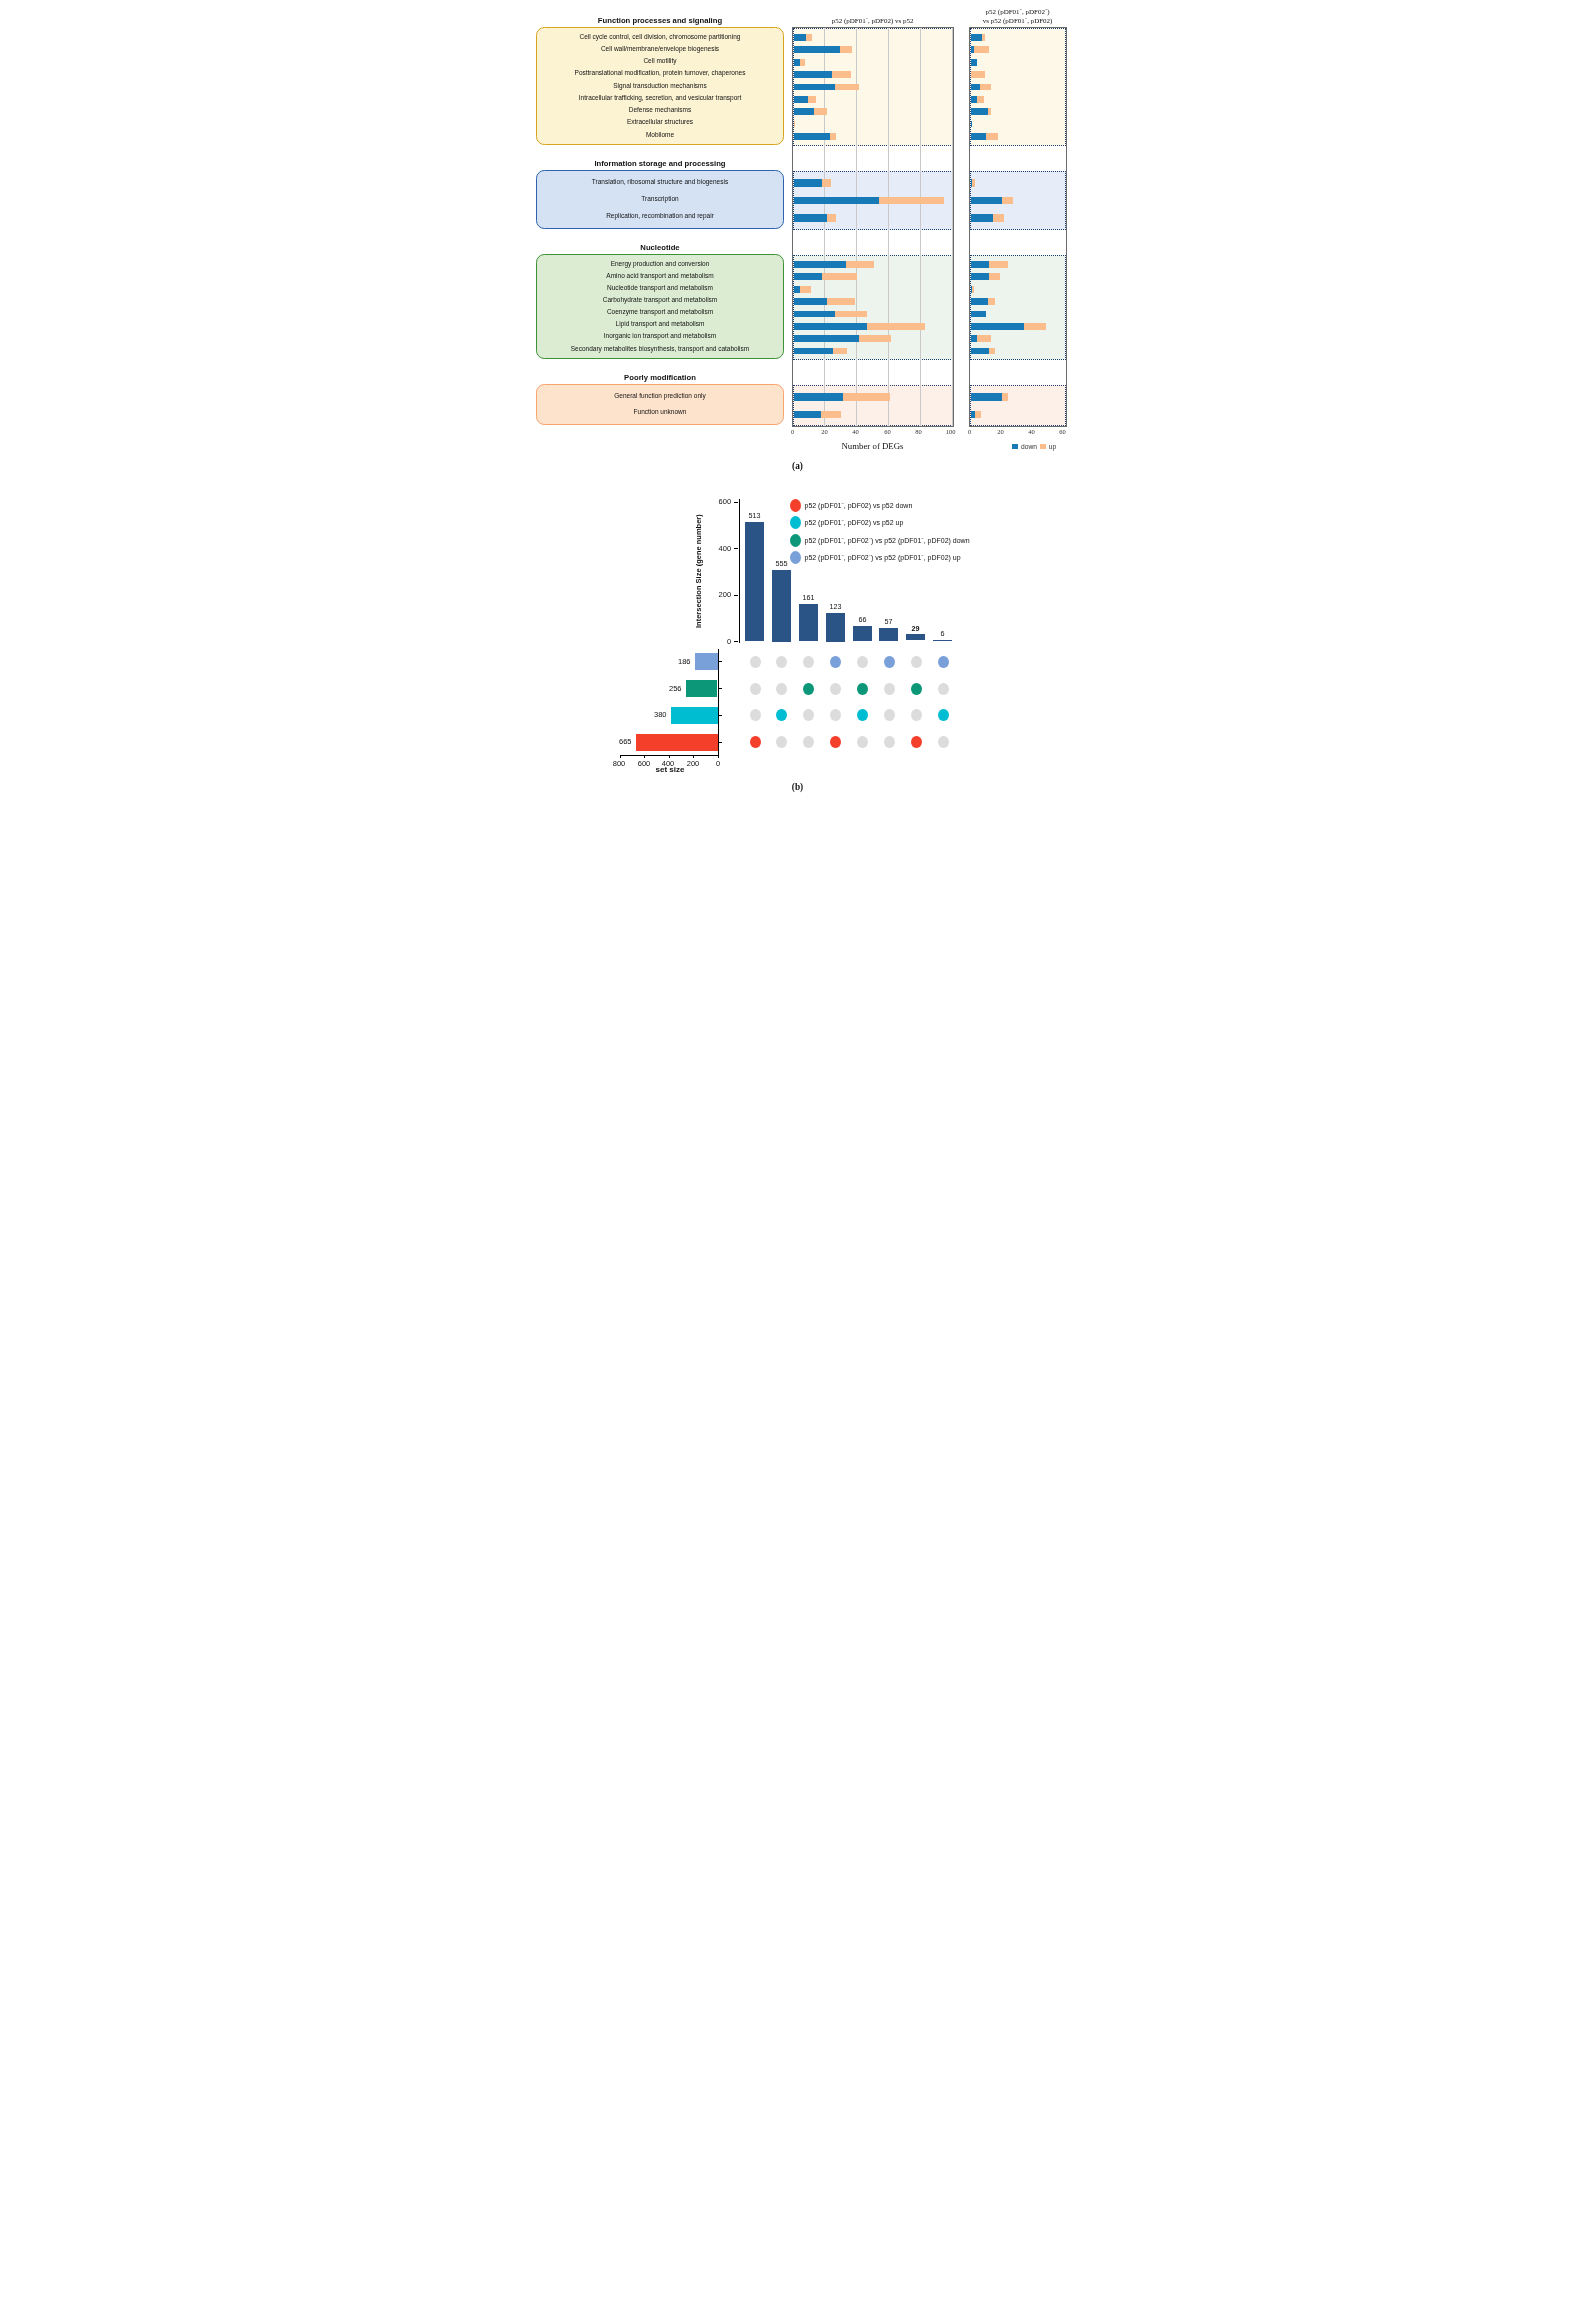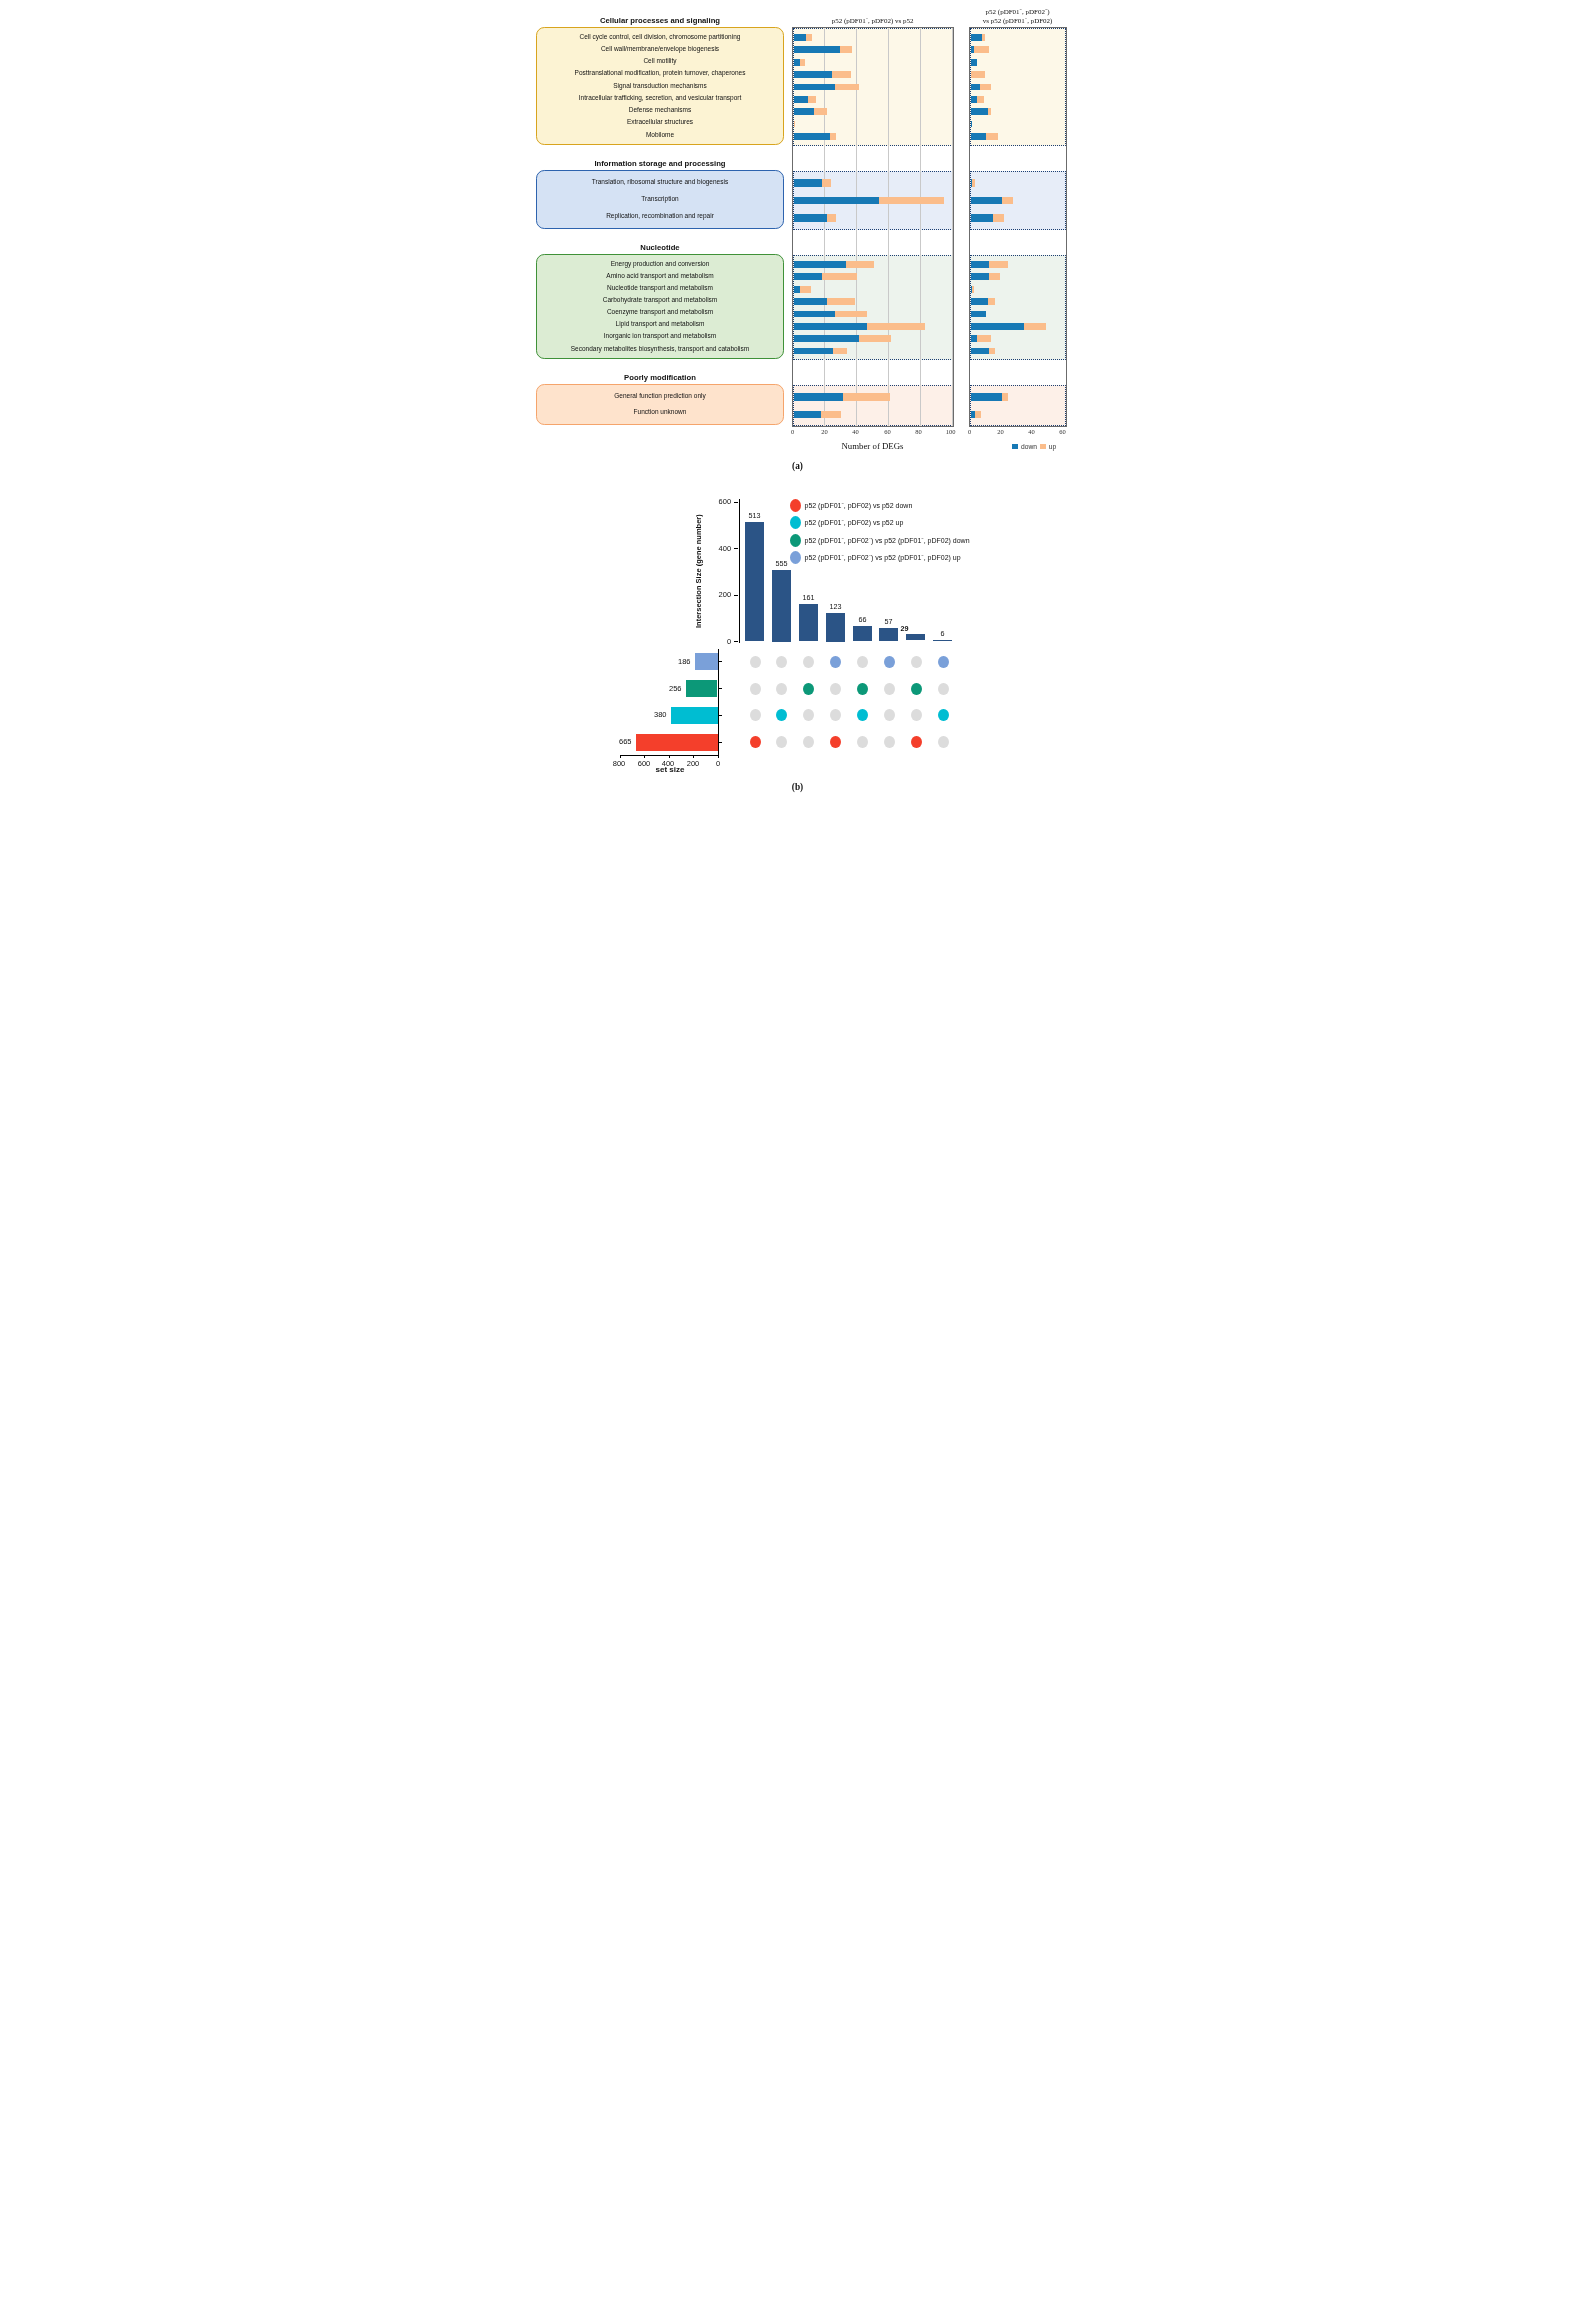--- a/index.html
+++ b/index.html
@@ -56,21 +56,21 @@
 </style>
 </head>
 <body>
 
 <div class="page">
 
   <div class="panel-a">
     <div class="pa-grid">
 
       <div class="labels-col" id="labelsCol">
-          <div class="sec-head" style="height: 24px;">Cellular processes and signaling</div>
+          <div class="sec-head" style="height: 24px;">Function processes and signaling</div>
           <div class="lbox" style="border-color: rgb(216, 164, 29); background: rgb(252, 243, 211); height: 118px;">
             <div class="lrow" style="height: 12.4px;">Cell cycle control, cell division, chromosome partitioning</div>
             <div class="lrow" style="height: 12.4px;">Cell wall/membrane/envelope biogenesis</div>
             <div class="lrow" style="height: 12.4px;">Cell motility</div>
             <div class="lrow" style="height: 12.4px;">Posttranslational modification, protein turnover, chaperones</div>
             <div class="lrow" style="height: 12.4px;">Signal transduction mechanisms</div>
             <div class="lrow" style="height: 12.4px;">Intracellular trafficking, secretion, and vesicular transport</div>
             <div class="lrow" style="height: 12.4px;">Defense mechanisms</div>
             <div class="lrow" style="height: 12.4px;">Extracellular structures</div>
             <div class="lrow" style="height: 12.4px;">Mobilome</div>
@@ -475,21 +475,21 @@
       <div class="mdot" style="left: 325px; top: 207px; background: rgb(12, 152, 120);"></div>
       <div class="mdot" style="left: 325px; top: 233px; background: rgb(0, 189, 210);"></div>
       <div class="mdot" style="left: 325px; top: 260px; background: rgb(220, 220, 220);"></div>
       <div class="ibar" style="left: 347px; top: 152px; width: 19.6px; height: 13.2px; background: rgb(43, 84, 134);"></div>
       <div class="ival" style="left: 344px; top: 141px;">57</div>
       <div class="mdot" style="left: 352px; top: 180px; background: rgb(122, 160, 217);"></div>
       <div class="mdot" style="left: 352px; top: 207px; background: rgb(220, 220, 220);"></div>
       <div class="mdot" style="left: 352px; top: 233px; background: rgb(220, 220, 220);"></div>
       <div class="mdot" style="left: 352px; top: 260px; background: rgb(220, 220, 220);"></div>
       <div class="ibar" style="left: 374px; top: 158px; width: 19.6px; height: 6.7px; background: rgb(43, 84, 134);"></div>
-      <div class="ival" style="left: 360px; top: 148px; font-weight: bold;">29</div>
+      <div class="ival" style="left: 371px; top: 148px; font-weight: bold;">29</div>
       <div class="mdot" style="left: 379px; top: 180px; background: rgb(220, 220, 220);"></div>
       <div class="mdot" style="left: 379px; top: 207px; background: rgb(12, 152, 120);"></div>
       <div class="mdot" style="left: 379px; top: 233px; background: rgb(220, 220, 220);"></div>
       <div class="mdot" style="left: 379px; top: 260px; background: rgb(244, 63, 43);"></div>
       <div class="ibar" style="left: 401px; top: 164px; width: 19.6px; height: 1.5px; background: rgb(43, 84, 134);"></div>
       <div class="ival" style="left: 398px; top: 153px;">6</div>
       <div class="mdot" style="left: 406px; top: 180px; background: rgb(122, 160, 217);"></div>
       <div class="mdot" style="left: 406px; top: 207px; background: rgb(220, 220, 220);"></div>
       <div class="mdot" style="left: 406px; top: 233px; background: rgb(0, 189, 210);"></div>
       <div class="mdot" style="left: 406px; top: 260px; background: rgb(220, 220, 220);"></div>

